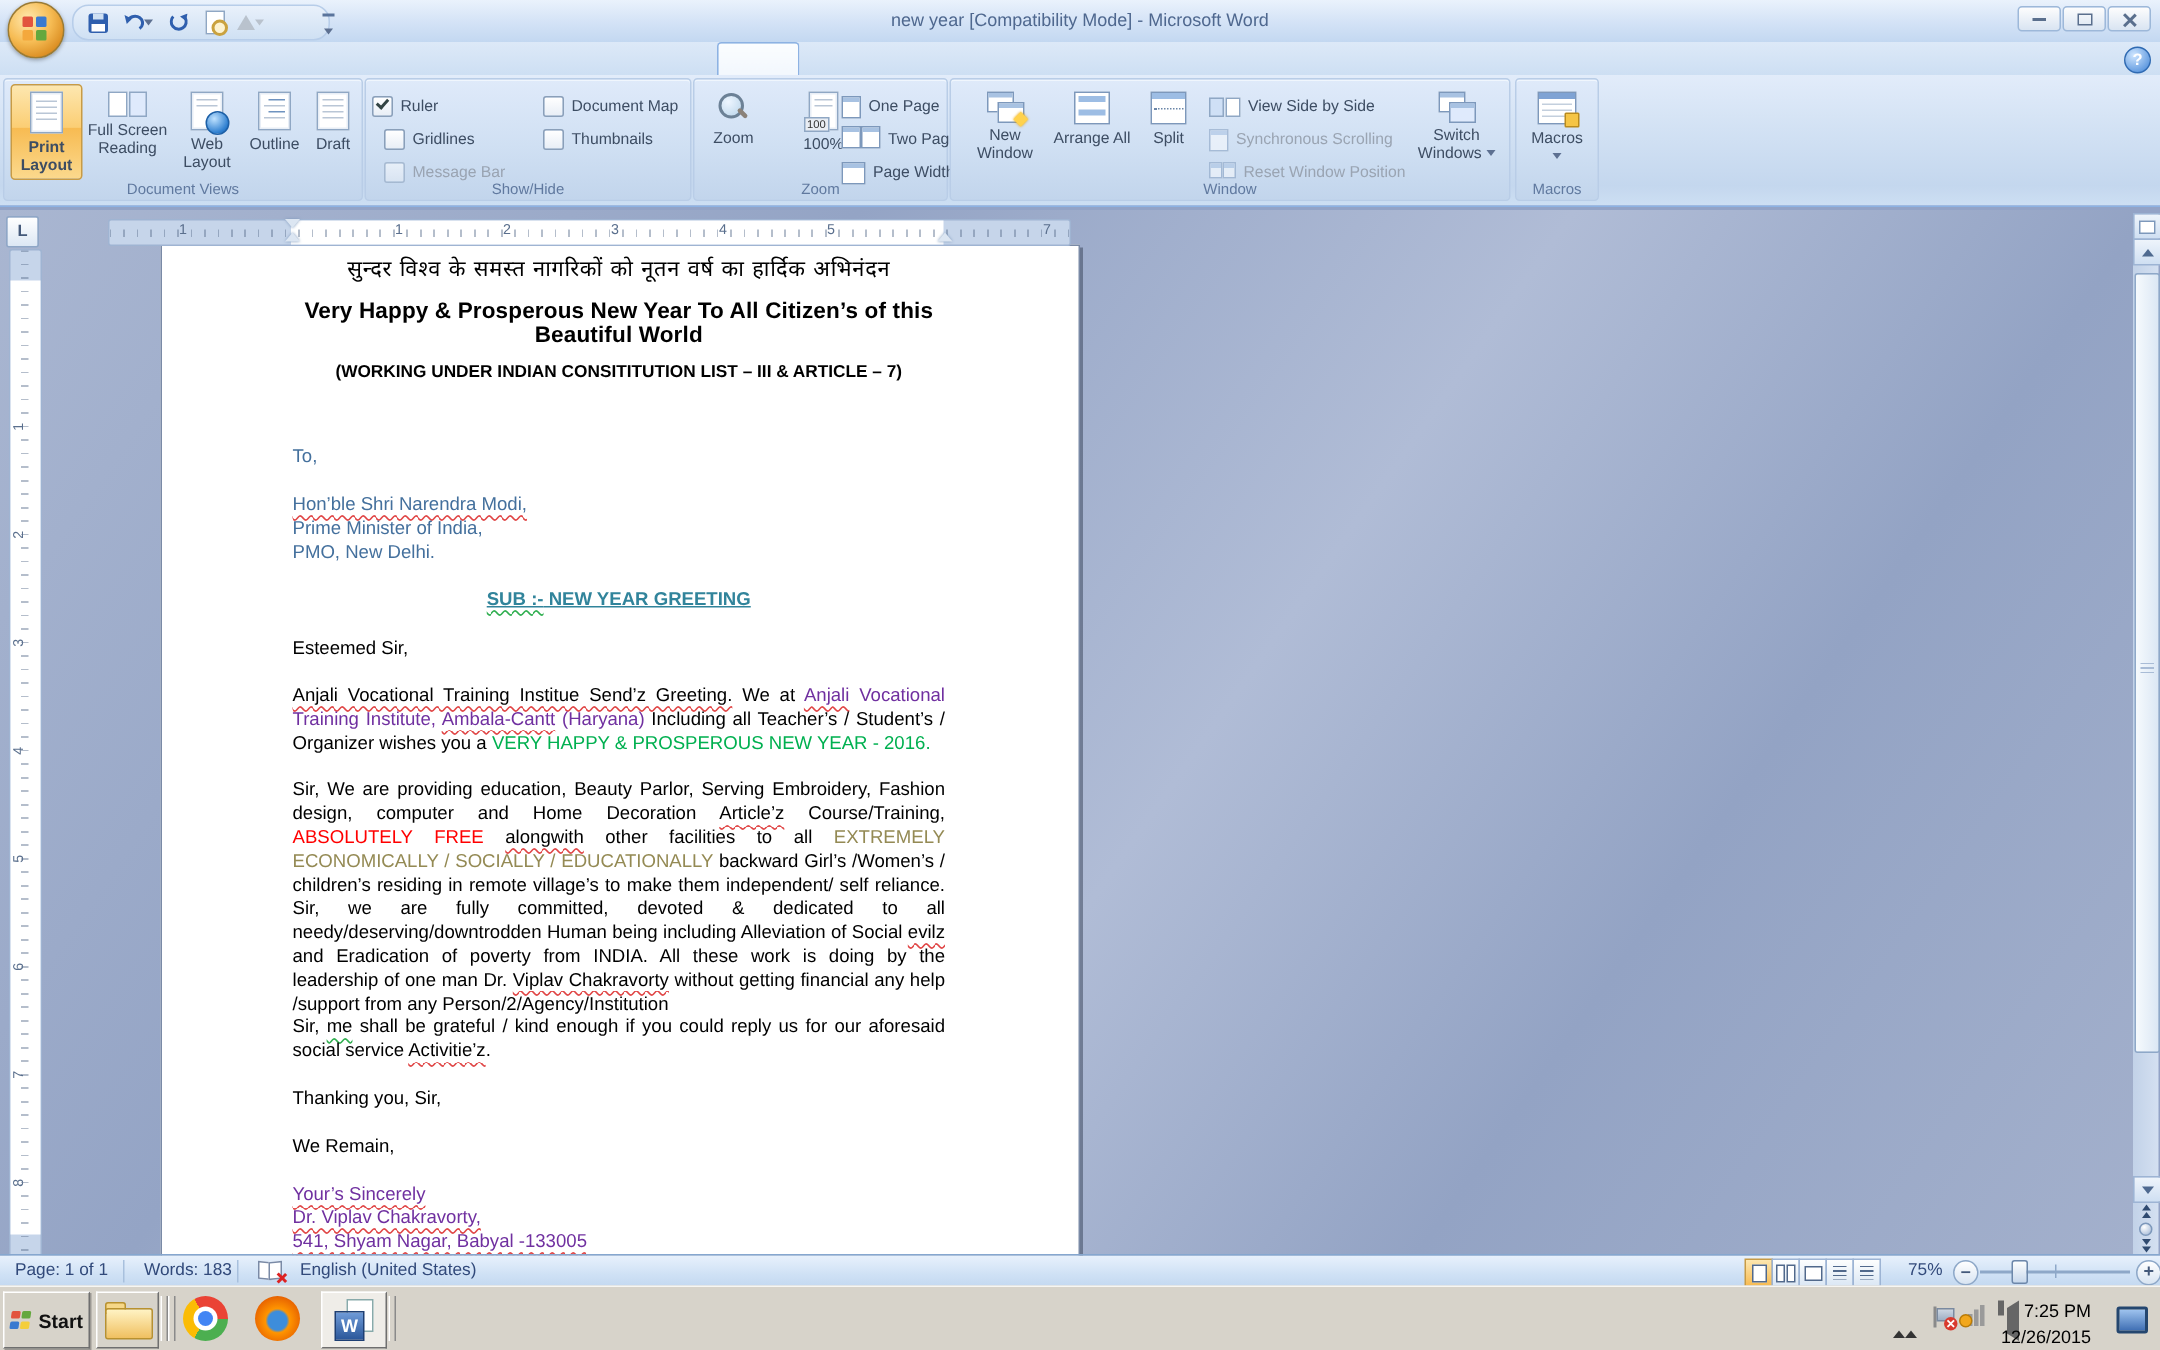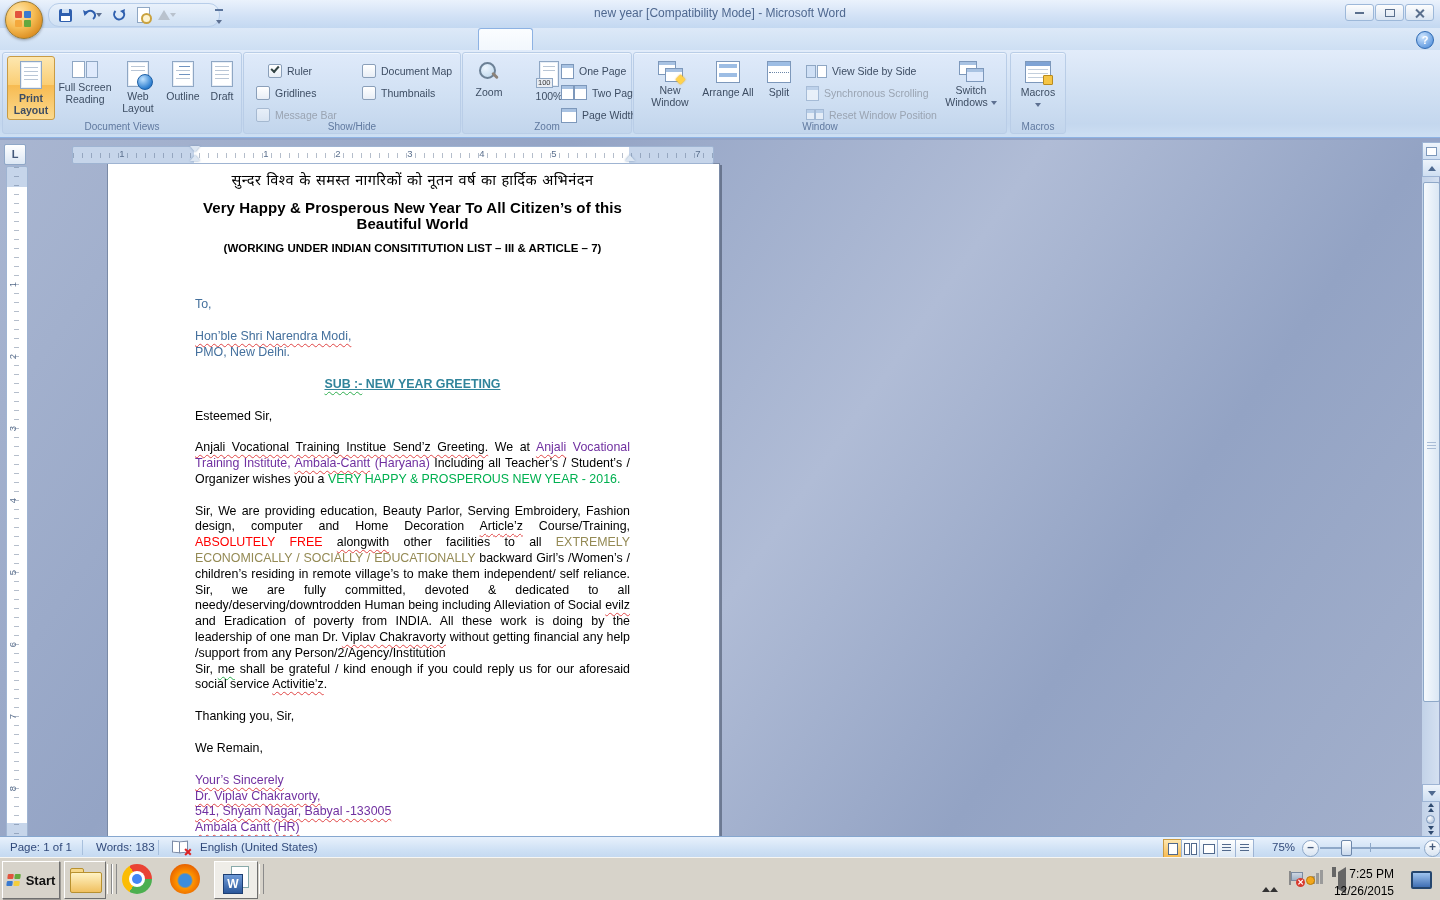--- a/index.html
+++ b/index.html
@@ -272,21 +272,21 @@
             <i style="top:8px;"></i>
             <i style="top:12px;"></i>
             <i style="top:16px;"></i>
           </div>
         <span>Draft</span>
       </div>
       <div class="glabel">Document Views</div>
     </div>
 
     <div class="rgroup" style="left:243px;width:216px;">
-      <div class="srow" style="left:24px;top:8px;text-align:right;">
+      <div class="srow" style="left:4px;top:8px;text-align:right;">
         <span class="cbx on"></span>
         <span>Ruler</span>
       </div>
       <div class="srow" style="left:12px;top:30px;">
         <span class="cbx"></span>
         <span>Gridlines</span>
       </div>
       <div class="srow dis" style="left:12px;top:52px;">
         <span class="cbx" style="opacity:.55;"></span>
         <span>Message Bar</span>
@@ -391,20 +391,21 @@
   </div>
 
   <div class="abs" id="canvas">
     <div id="page">
       <div id="lettertext">
         <div id="hindi" class="center">सुन्दर विश्व के समस्त नागरिकों को नूतन वर्ष का हार्दिक अभिनंदन</div>
         <div id="doctitle" class="center">Very Happy &amp; Prosperous New Year To All Citizen’s of this Beautiful World</div>
         <div id="docsub" class="center">(WORKING UNDER INDIAN CONSITITUTION LIST – III &amp; ARTICLE – 7)</div>
         <div class="blue" style="margin-top:40px;">To,</div>
         <div class="blue sq" style="margin-top:16px;">Hon’ble Shri Narendra Modi,</div>
+        <div class="blue">Prime Minister of India,</div>
         <div class="blue">PMO, New Delhi.</div>
         <div id="subject" class="center teal"><span class="inner"><span class="sqg">SUB :-</span><span> NEW YEAR GREETING</span></span></div>
         <div style="margin-top:17px;">Esteemed Sir,</div>
         <div class="just" style="margin-top:15px;"><span class="sq">Anjali Vocational Training Institue Send’z Greeting.</span><span> We at </span><span class="purple sq">Anjali</span><span class="purple"> Vocational Training Institute, </span><span class="purple sq">Ambala-Cantt</span><span class="purple"> (Haryana)</span><span> Including all Teacher’s / Student’s / Organizer wishes you a </span><span class="green">VERY HAPPY &amp; PROSPEROUS NEW YEAR - 2016.</span></div>
         <div class="just" style="margin-top:16px;"><span>Sir, We are providing education, Beauty Parlor, Serving Embroidery, Fashion design, computer and Home Decoration </span><span class="sq">Article’z</span><span> Course/Training, </span><span class="red">ABSOLUTELY FREE</span><span> </span><span class="sq">alongwith</span><span> other facilities to all </span><span class="olive">EXTREMELY ECONOMICALLY / SOCIALLY / EDUCATIONALLY</span><span> backward Girl’s /Women’s / children’s residing in remote village’s to make them independent/ self reliance. Sir, we are fully committed, devoted &amp; dedicated to all needy/deserving/downtrodden Human being including Alleviation of Social </span><span class="sq">evilz</span><span> and Eradication of poverty from INDIA. All these work is doing by the leadership of one man Dr. </span><span class="sq">Viplav Chakravorty</span><span> without getting financial any help /support from any Person/2/Agency/Institution</span></div>
         <div class="just"><span>Sir, </span><span class="sqg">me</span><span> shall be grateful / kind enough if you could reply us for our aforesaid social service </span><span class="sq">Activitie’z</span><span>.</span></div>
         <div style="margin-top:16px;">Thanking you, Sir,</div>
         <div style="margin-top:16px;">We Remain,</div>
         <div class="purple sq" style="margin-top:16px;">Your’s Sincerely</div>
         <div class="purple sq">Dr. Viplav Chakravorty,</div>

